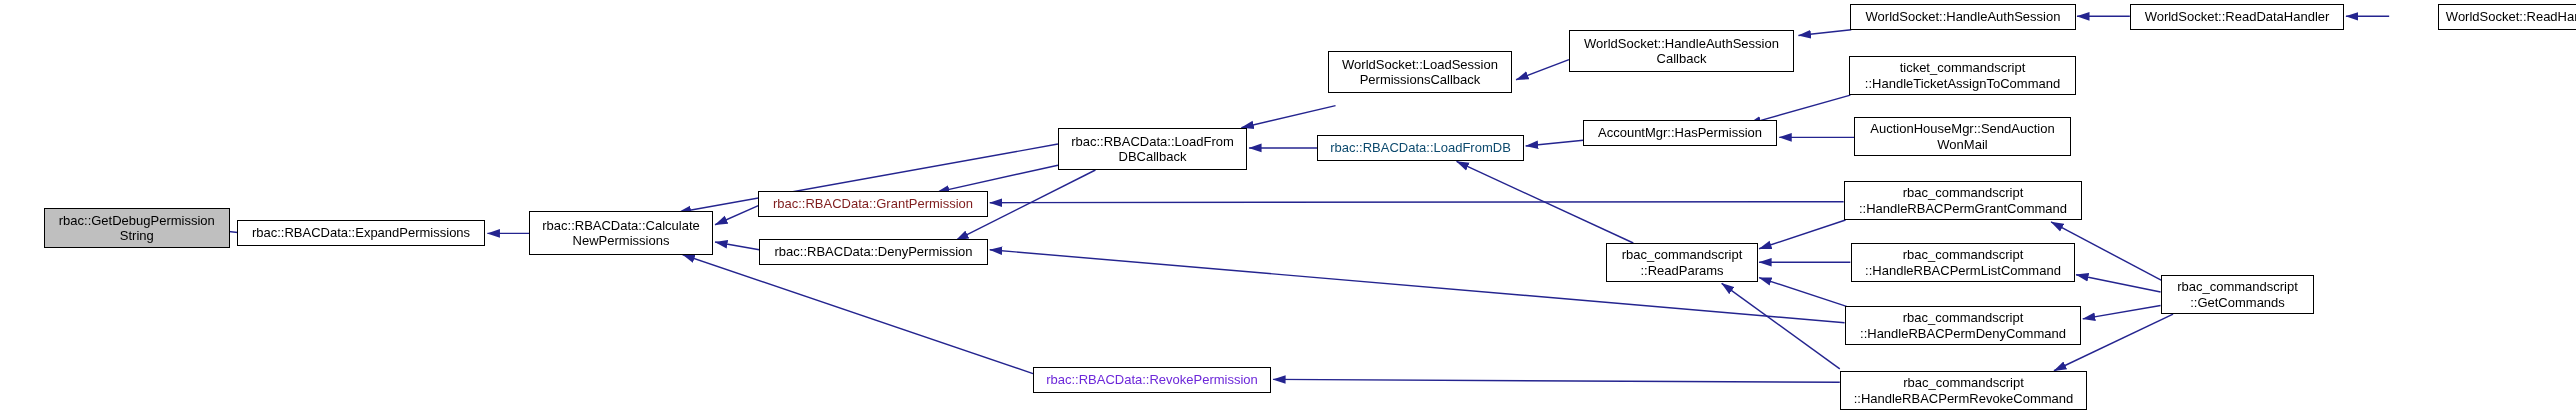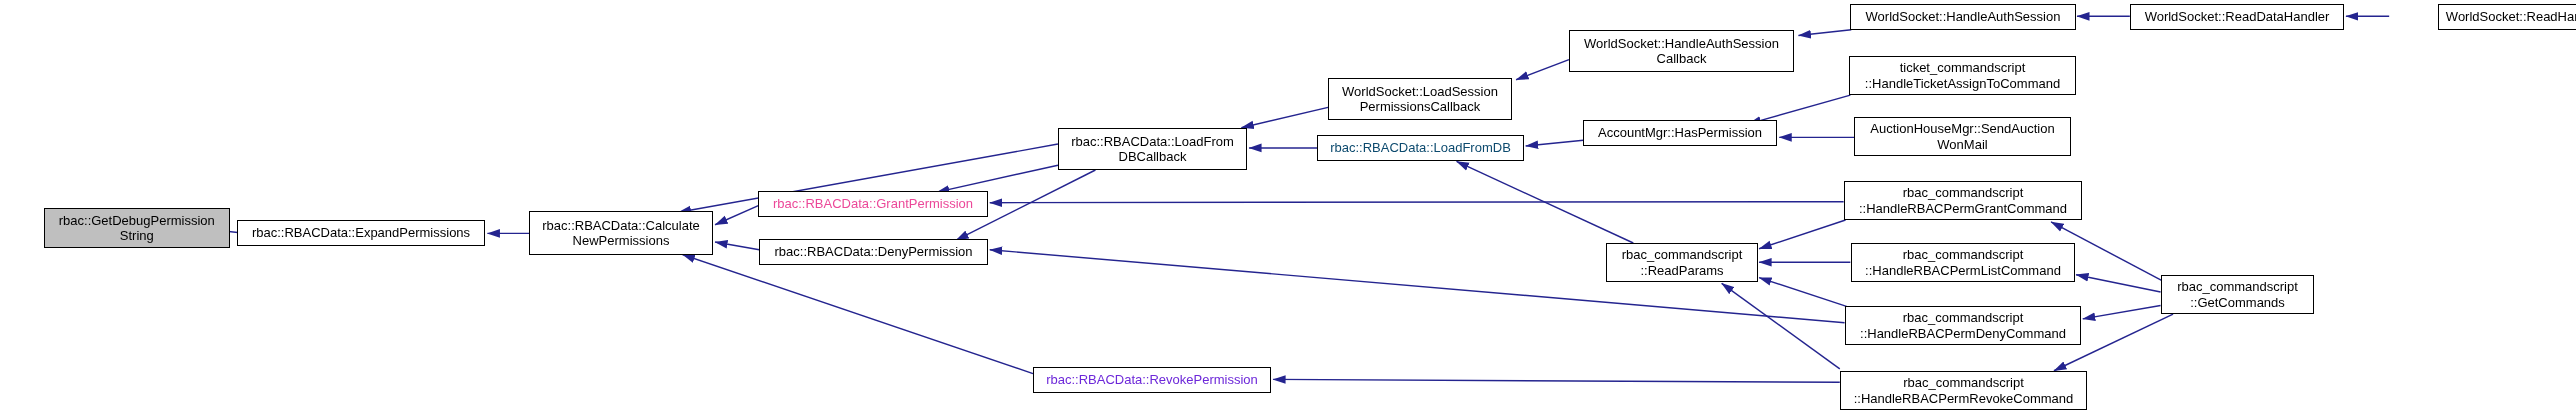--- a/index.html
+++ b/index.html
@@ -81,34 +81,34 @@
       <span>rbac::GetDebugPermission</span>
       <span>String</span>
     </div>
     <div class="node" style="left: 237px; top: 220px; width: 248px; height: 26px; background: rgb(255, 255, 255); border-color: rgb(0, 0, 0); color: rgb(0, 0, 0);">
       <span>rbac::RBACData::ExpandPermissions</span>
     </div>
     <div class="node" style="left: 529px; top: 211px; width: 184px; height: 44px; background: rgb(255, 255, 255); border-color: rgb(0, 0, 0); color: rgb(0, 0, 0);">
       <span>rbac::RBACData::Calculate</span>
       <span>NewPermissions</span>
     </div>
-    <div class="node" style="left: 758px; top: 191px; width: 230px; height: 26px; background: rgb(255, 255, 255); border-color: rgb(0, 0, 0); color: #ec4899;">
+    <div class="node" style="left: 758px; top: 191px; width: 230px; height: 26px; background: rgb(255, 255, 255); border-color: rgb(0, 0, 0); color: #7f1d1d;">
       <span>rbac::RBACData::GrantPermission</span>
     </div>
     <div class="node" style="left: 759px; top: 239px; width: 229px; height: 26px; background: rgb(255, 255, 255); border-color: rgb(0, 0, 0); color: rgb(0, 0, 0);">
       <span>rbac::RBACData::DenyPermission</span>
     </div>
     <div class="node" style="left: 1058px; top: 128px; width: 189px; height: 42px; background: rgb(255, 255, 255); border-color: rgb(0, 0, 0); color: rgb(0, 0, 0);">
       <span>rbac::RBACData::LoadFrom</span>
       <span>DBCallback</span>
     </div>
     <div class="node" style="left: 1317px; top: 135px; width: 207px; height: 26px; background: rgb(255, 255, 255); border-color: rgb(0, 0, 0); color: #0c4a6e;">
       <span>rbac::RBACData::LoadFromDB</span>
     </div>
-    <div class="node" style="left: 1328px; top: 78px; width: 184px; height: 42px; background: rgb(255, 255, 255); border-color: rgb(0, 0, 0); color: rgb(0, 0, 0);">
+    <div class="node" style="left: 1328px; top: 51px; width: 184px; height: 42px; background: rgb(255, 255, 255); border-color: rgb(0, 0, 0); color: rgb(0, 0, 0);">
       <span>WorldSocket::LoadSession</span>
       <span>PermissionsCallback</span>
     </div>
     <div class="node" style="left: 1569px; top: 30px; width: 225px; height: 42px; background: rgb(255, 255, 255); border-color: rgb(0, 0, 0); color: rgb(0, 0, 0);">
       <span>WorldSocket::HandleAuthSession</span>
       <span>Callback</span>
     </div>
     <div class="node" style="left: 1850px; top: 3.8px; width: 226px; height: 26px; background: rgb(255, 255, 255); border-color: rgb(0, 0, 0); color: rgb(0, 0, 0);">
       <span>WorldSocket::HandleAuthSession</span>
     </div>

